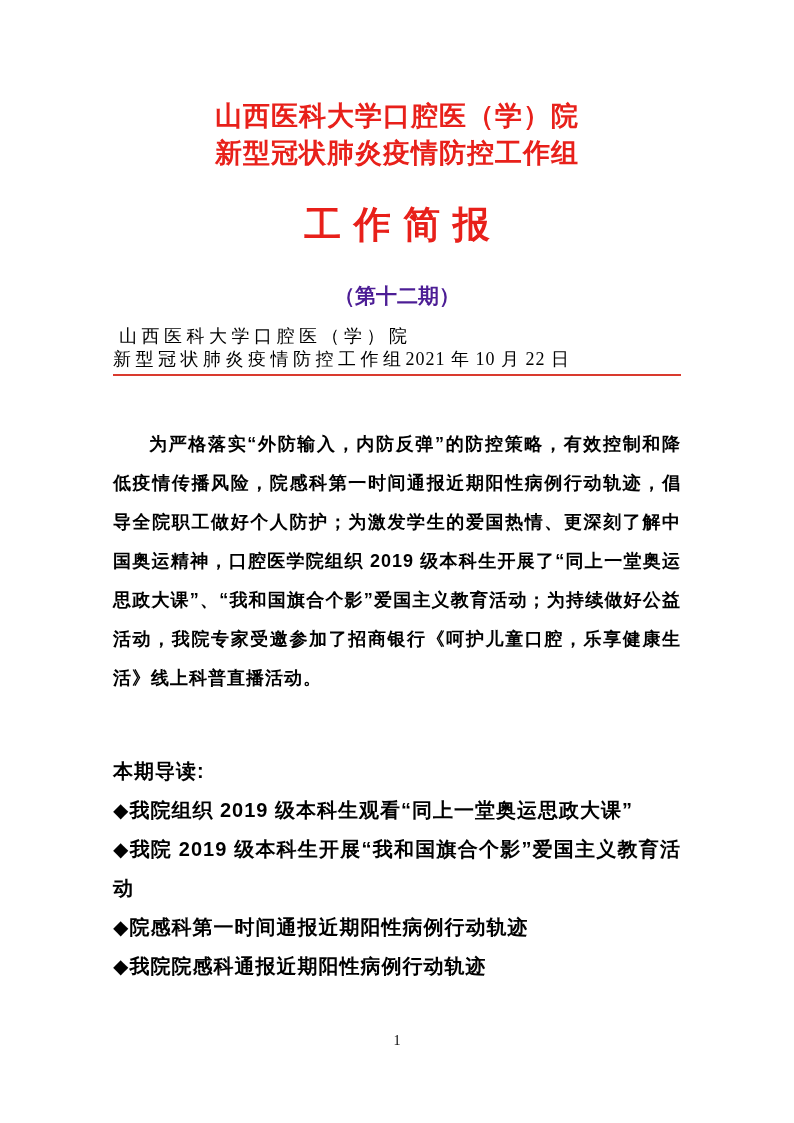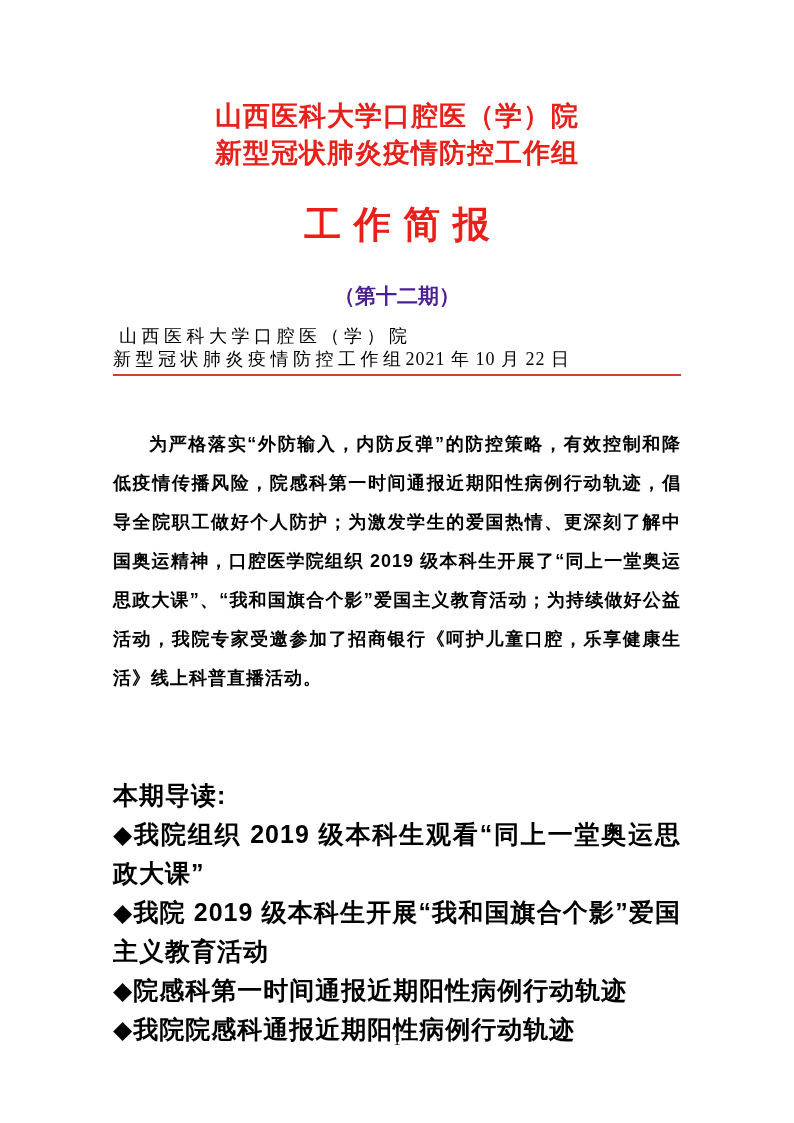--- a/index.html
+++ b/index.html
@@ -68,22 +68,22 @@
     margin: 49px 0 0 0;
     font-size: 18px;
     line-height: 39px;
     font-weight: bold;
     letter-spacing: 1px;
     text-align: justify;
     text-indent: 2em;
   }
   
   .digest {
-    margin-top: 78px;
-    font-size: 25px;
+    margin-top: 54px;
+    font-size: 20px;
     line-height: 39px;
     font-weight: bold;
     letter-spacing: 1px;
   }
   .digest-heading { }
   .digest-item { text-align: justify; }
   .digest-item .bullet { font-weight: normal; }
   
   .page-number {
     position: absolute;

